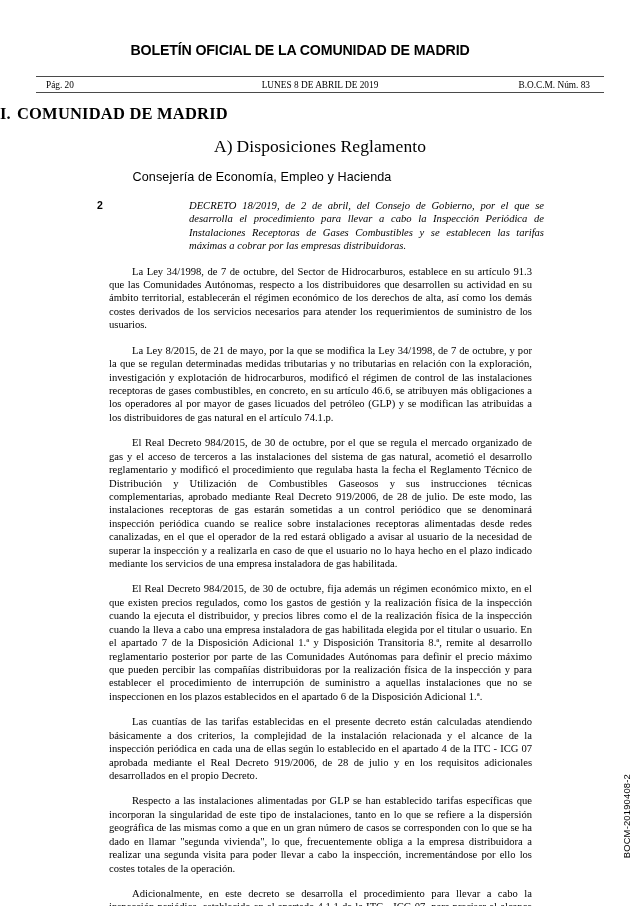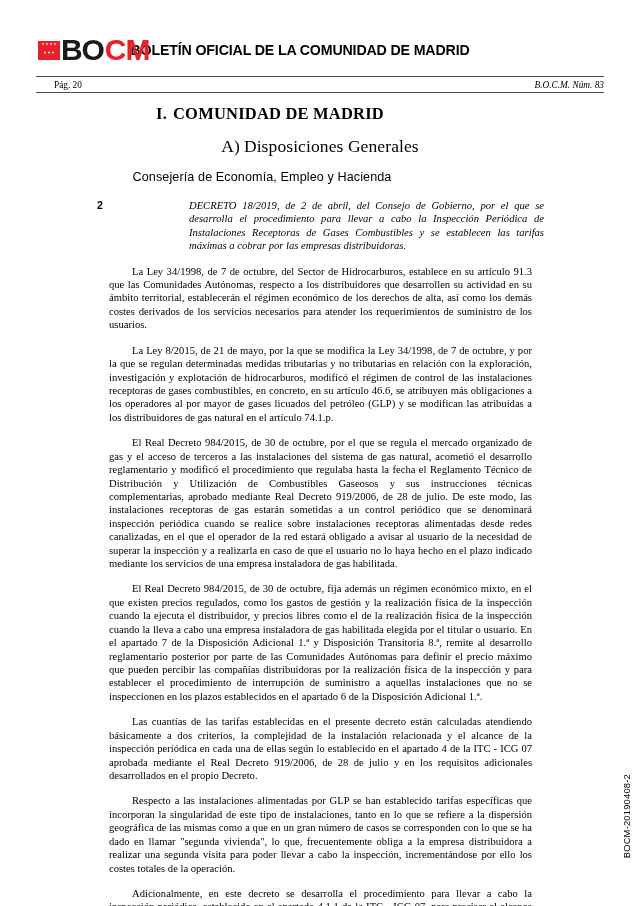--- a/index.html
+++ b/index.html
@@ -89,40 +89,39 @@
     left: 36px; top: 76px;
     width: 568px;
     border-top: 1.1px solid #4a4a4a;
     border-bottom: 1.1px solid #4a4a4a;
     height: 15px;
     display: flex;
     align-items: center;
     font-size: 9.3px;
   }
   .runhead .rh-left {
-    position: absolute; left: 18px;
+    position: absolute; left: 10px;
     white-space: nowrap;
   }
   .runhead .rh-center {
     width: 100%;
     text-align: center;
     white-space: nowrap;
   }
   .runhead .rh-right {
-    position: absolute; right: 0;
-    white-space: nowrap;
-    font-style: italic;
+    position: absolute; right: 14px;
+    white-space: nowrap;
   }
 
   
   .h-section {
     position: absolute;
     left: 0; top: 104px;
     width: 540px;
-    text-align: center;
+    text-align: left;
     font-weight: bold;
     font-size: 16.5px;
     letter-spacing: 0.2px;
   }
   .h-section .numeral { margin-right: 6px; }
 
   .h-sub {
     position: absolute;
     left: 0; top: 136px;
     width: 640px;
@@ -201,50 +200,34 @@
     white-space: nowrap;
   }
 </style>
 </head>
 <body>
 
 <div class="masthead">
 
   <div class="masthead-title">BOLETÍN OFICIAL DE LA COMUNIDAD DE MADRID</div>
 
-  <div class="logo-block">
-    <div class="logo-shield">
-      <div class="star-row top">
-        <span class="star"></span>
-        <span class="star"></span>
-        <span class="star"></span>
-        <span class="star"></span>
-      </div>
-      <div class="star-row bottom">
-        <span class="star"></span>
-        <span class="star"></span>
-        <span class="star"></span>
-      </div>
-    </div>
-    <span class="logo-text logo-bo">BO</span>
-      <span class="logo-text logo-cm">CM</span>
-  </div>
 </div>
 
 <div class="runhead">
   <span class="rh-left">Pág. 20</span>
+  <span class="rh-center">LUNES 8 DE ABRIL DE 2019</span>
   <span class="rh-right">B.O.C.M. Núm. 83</span>
 </div>
 
 <div class="h-section">
   <span class="numeral">I.</span><span>COMUNIDAD DE MADRID</span>
 </div>
 
 <div class="h-sub">
-  <span class="letter">A)</span><span>Disposiciones Generales</span>
+  <span class="letter">A)</span><span>Disposiciones Reglamento</span>
 </div>
 
 <div class="h-dept">Consejería de Economía, Empleo y Hacienda</div>
 
 <div class="column">
 
   <div class="decree-block">
     <div class="decree-num">2</div>
     <div class="decree-text">DECRETO 18/2019, de 2 de abril, del Consejo de Gobierno, por el que se desarrolla el procedimiento para llevar a cabo la Inspección Periódica de Instalaciones Receptoras de Gases Combustibles y se establecen las tarifas máximas a cobrar por las empresas distribuidoras.</div>
   </div>

